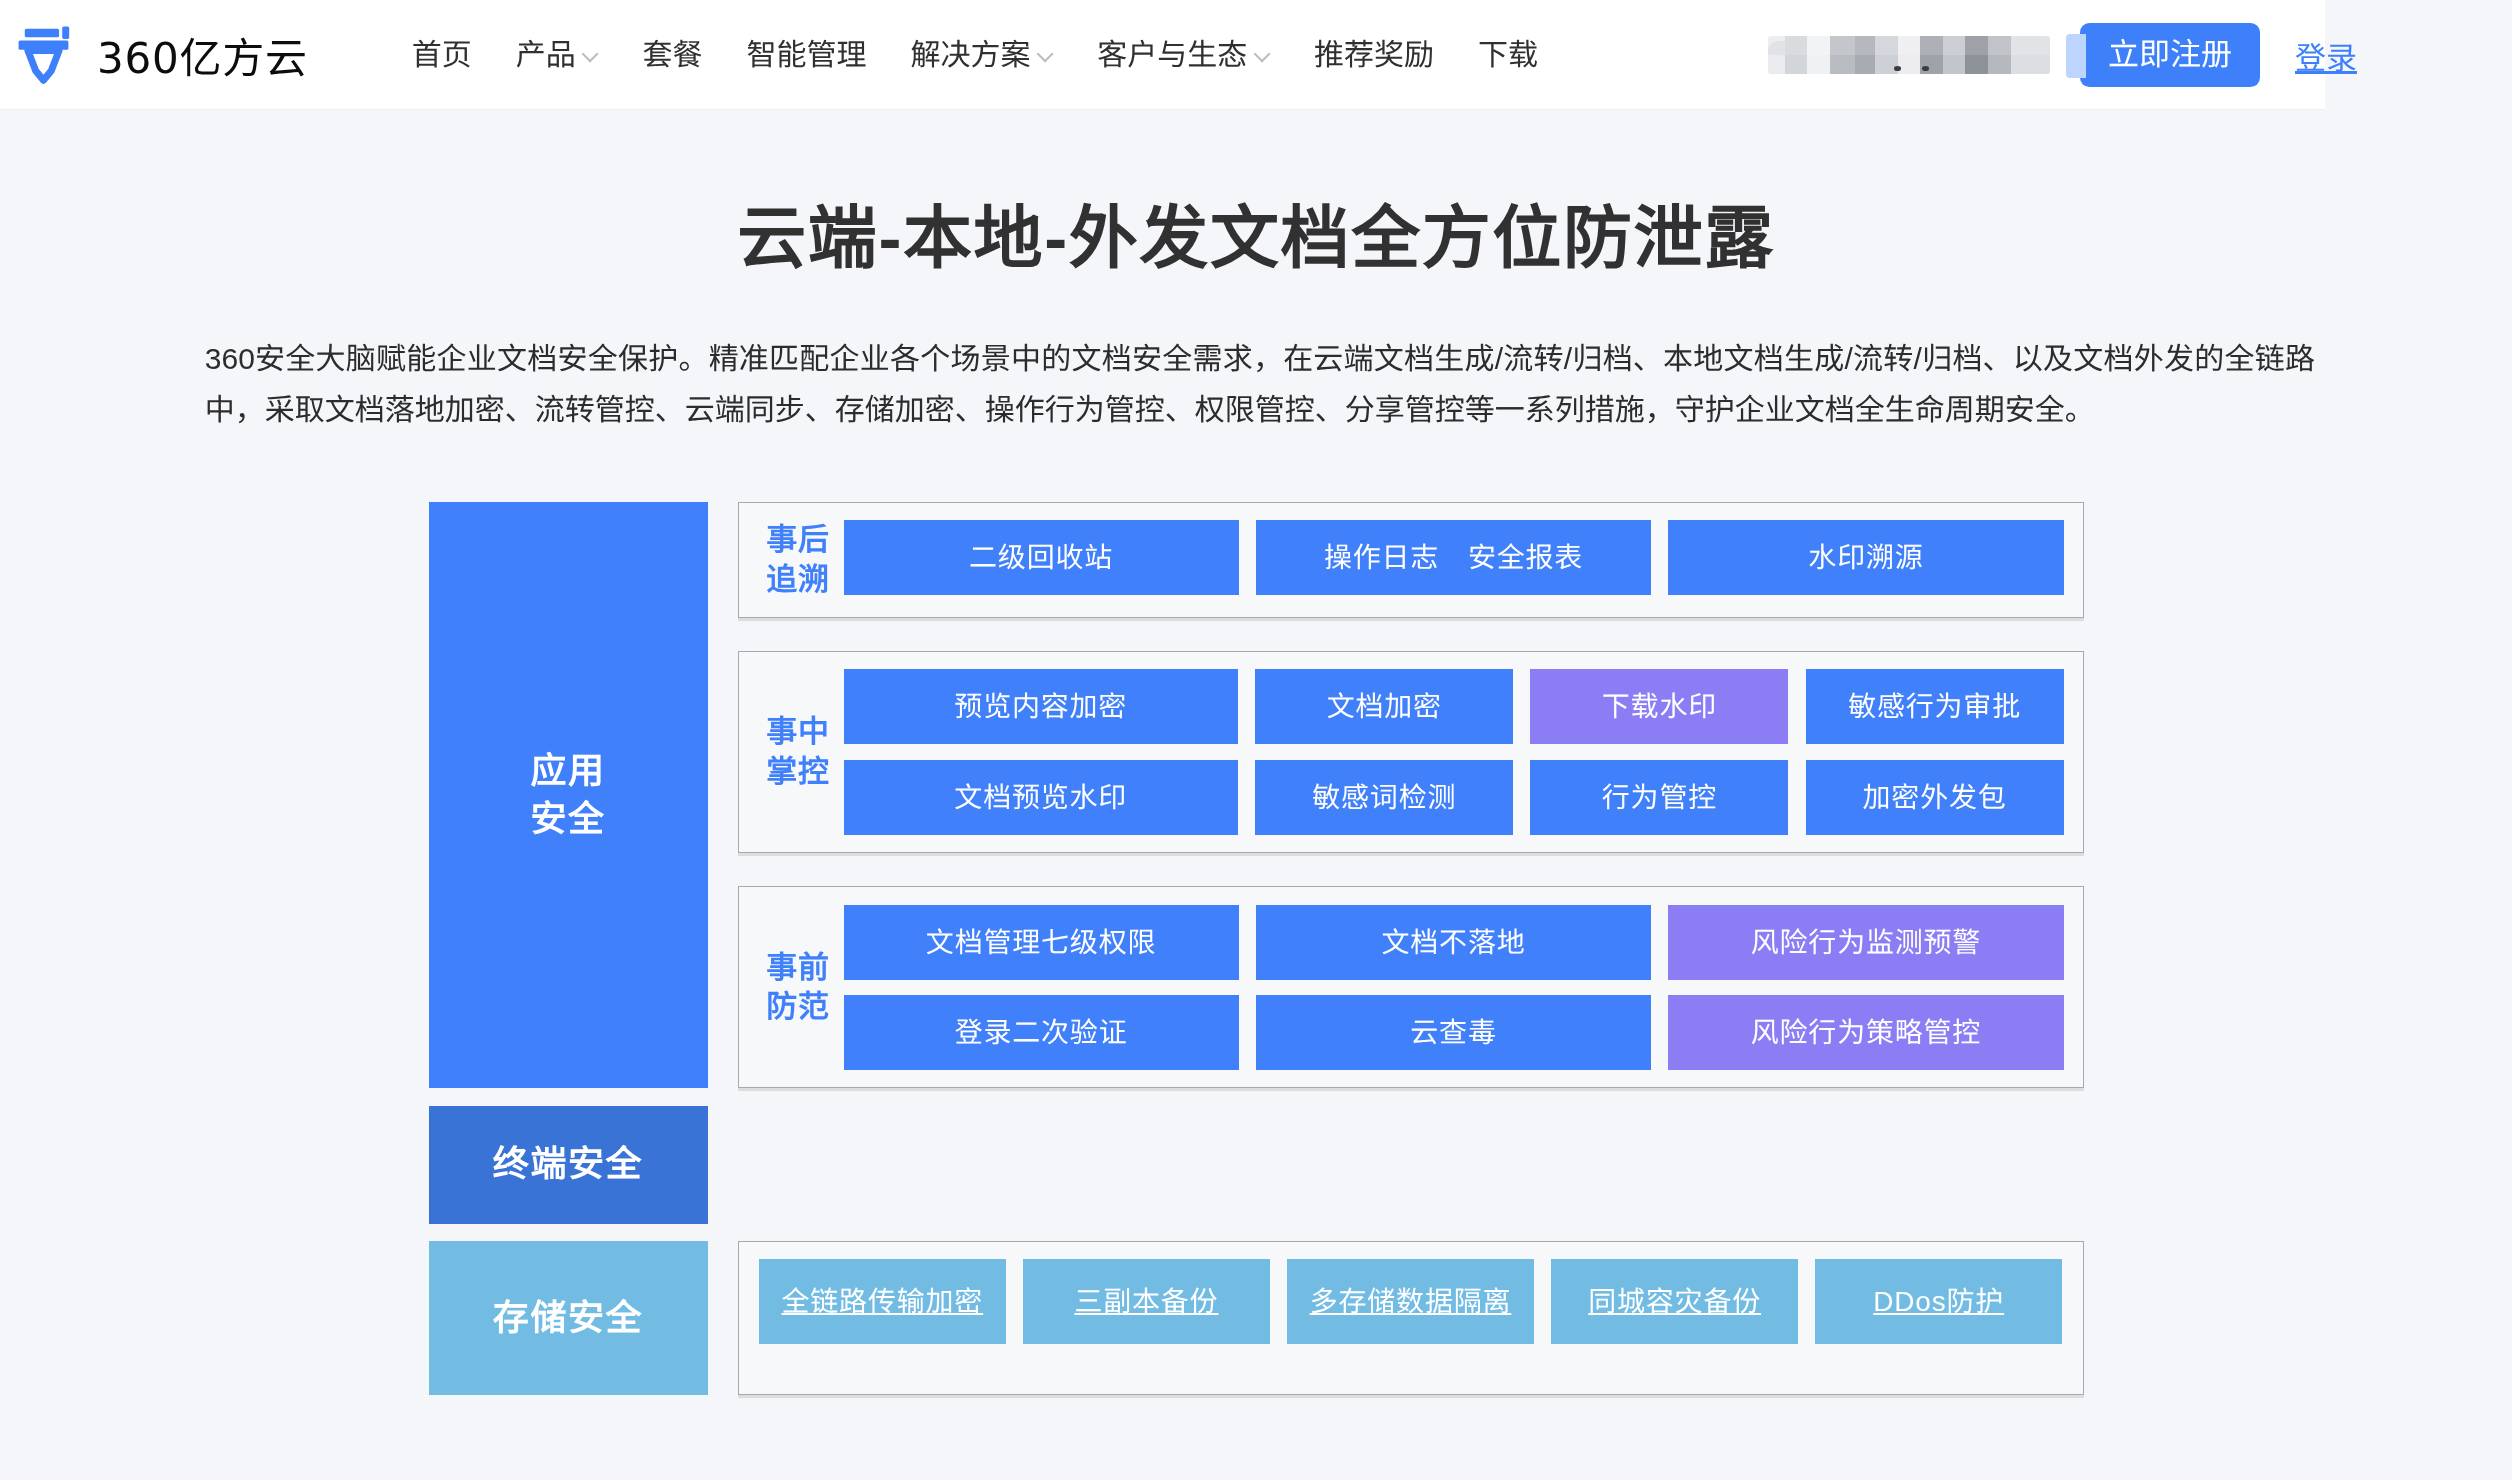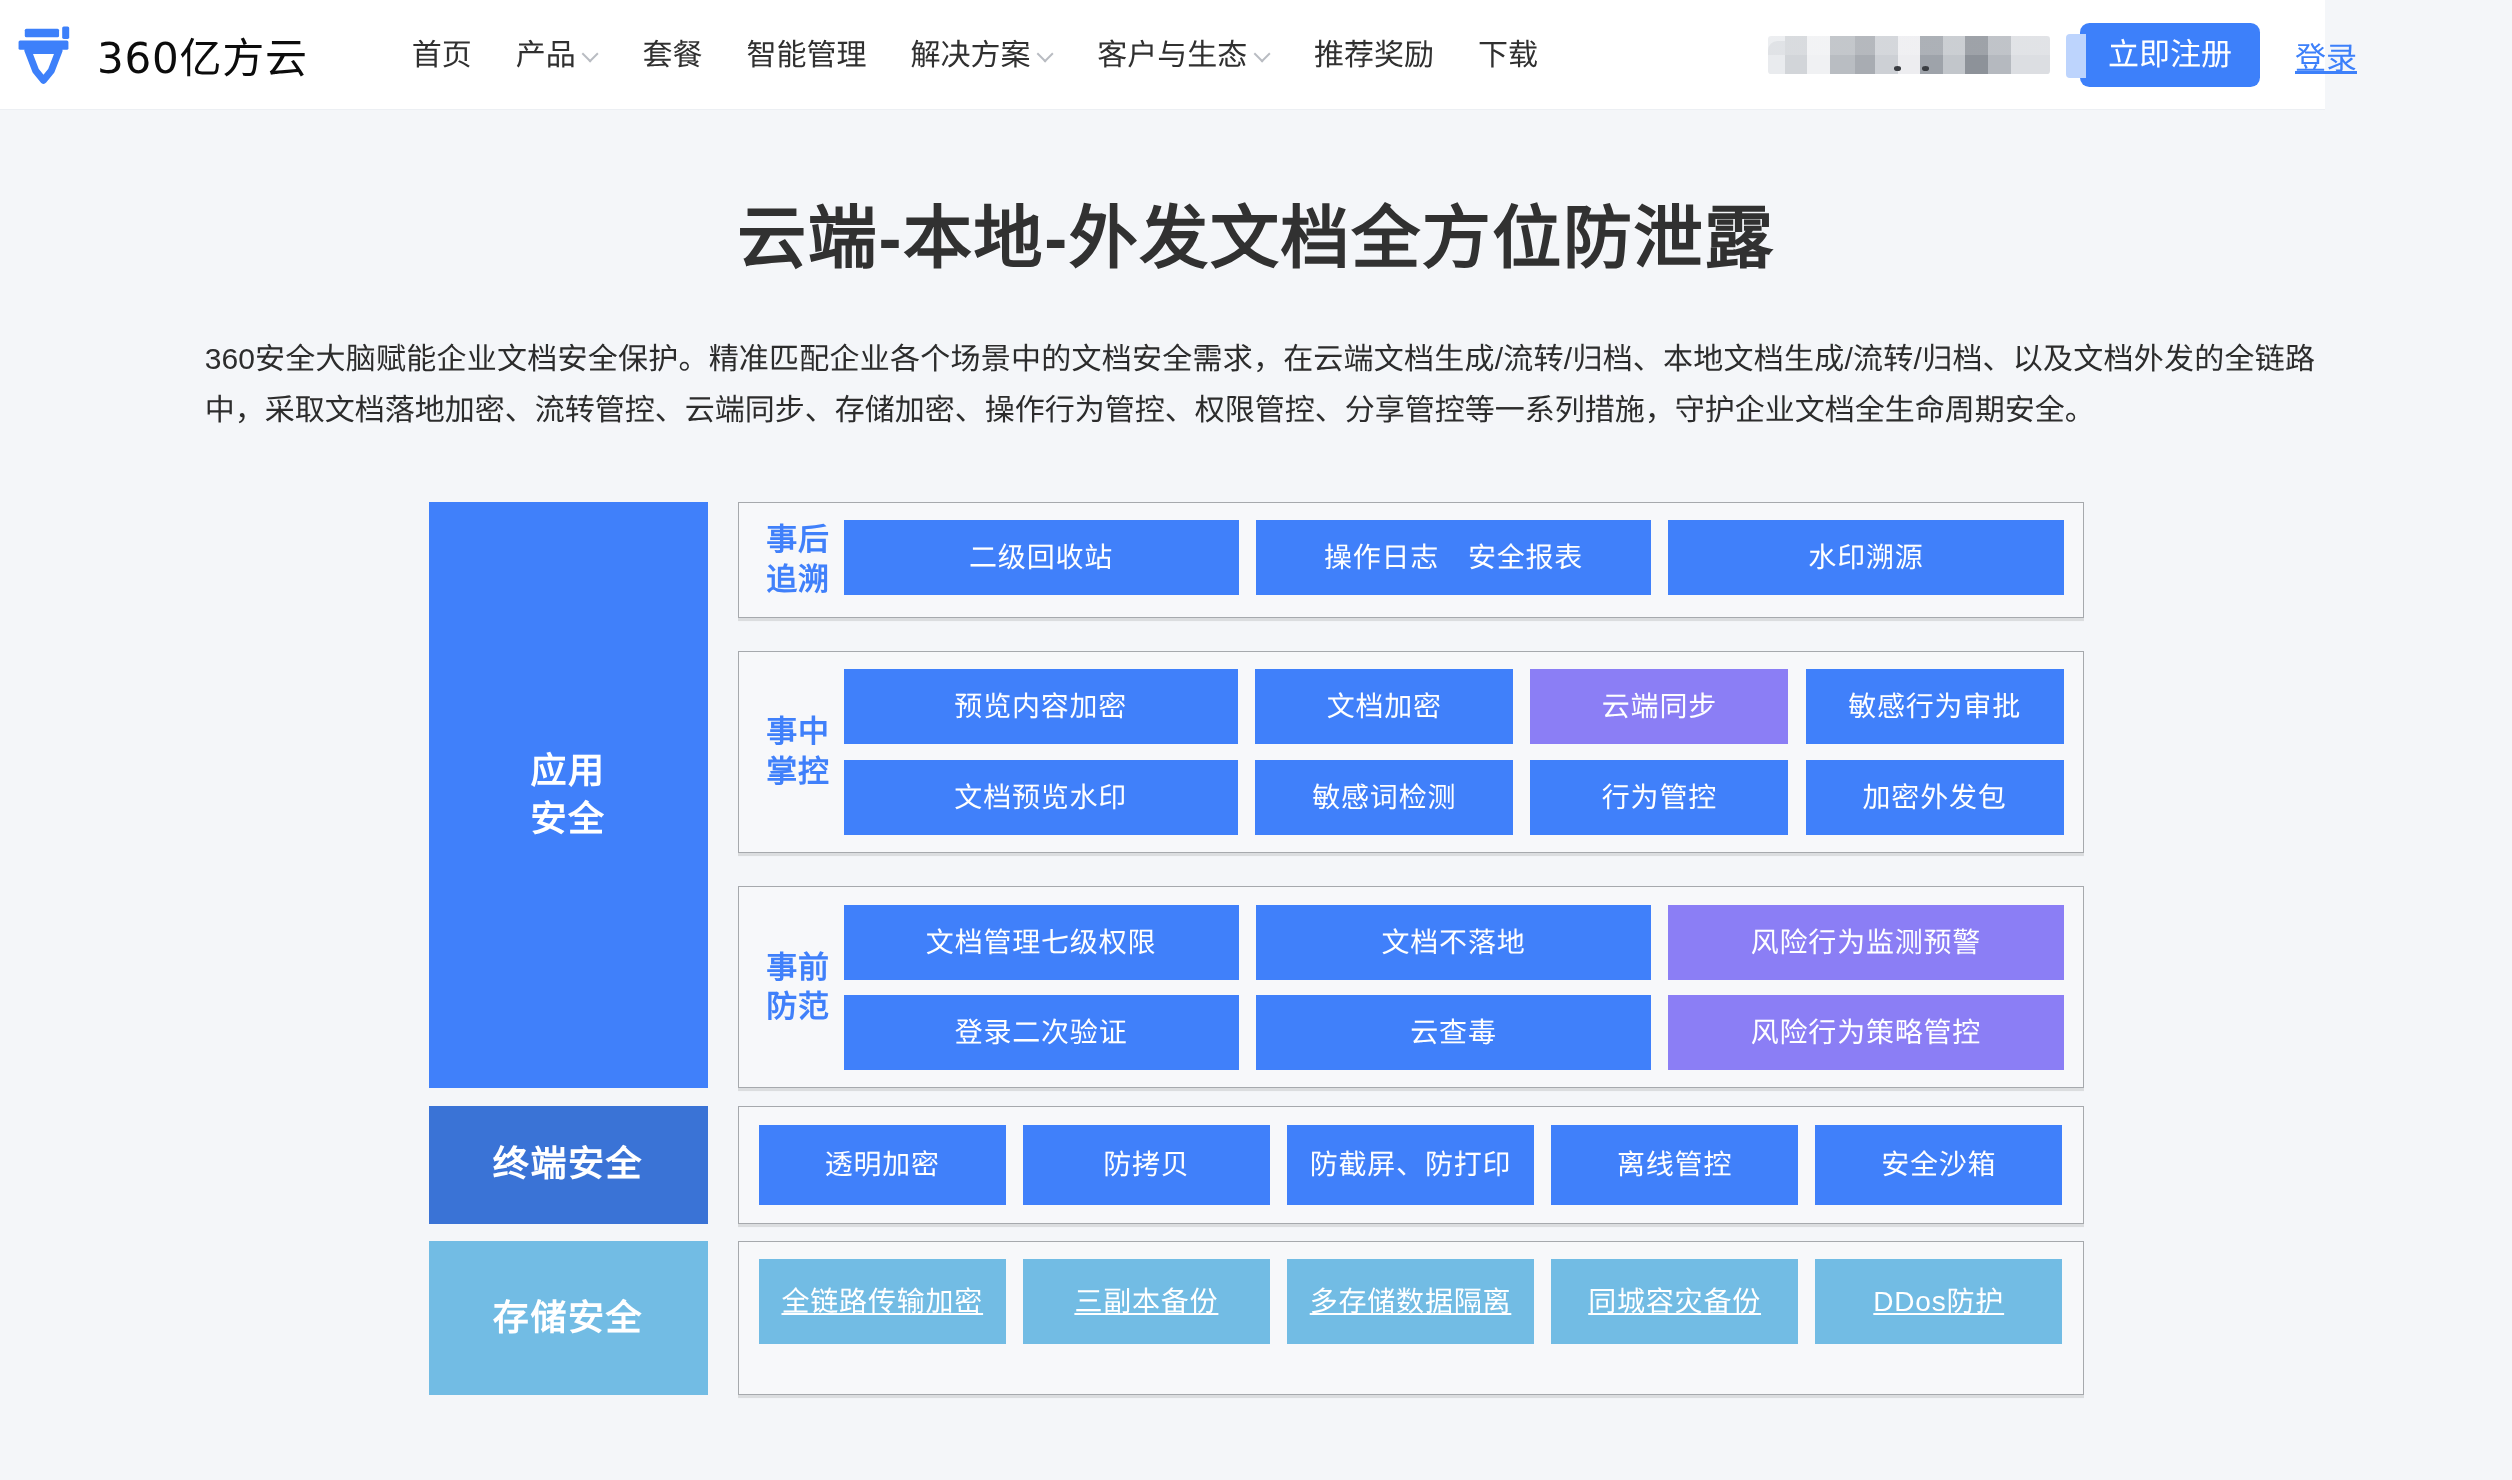--- a/index.html
+++ b/index.html
@@ -387,21 +387,21 @@
           <div class="stage-name">
             <span>
               <span>事中</span><br>
               <span>掌控</span>
             </span>
           </div>
           <div class="stage-grid">
             <div class="card-row">
               <div class="card blue w15">预览内容加密</div>
               <div class="card blue">文档加密</div>
-              <div class="card purple">云端同步</div>
+              <div class="card purple">下载水印</div>
               <div class="card blue">敏感行为审批</div>
             </div>
             <div class="card-row">
               <div class="card blue w15">文档预览水印</div>
               <div class="card blue">敏感词检测</div>
               <div class="card blue">行为管控</div>
               <div class="card blue">加密外发包</div>
             </div>
           </div>
         </div>
@@ -425,29 +425,20 @@
               <div class="card purple w2">风险行为策略管控</div>
             </div>
           </div>
         </div>
 
       </div>
     </div>
 
     <div class="layer-row row-endpoint">
       <div class="layer-label endpoint">终端安全</div>
-      <div class="flat-panel">
-        <div class="card-row">
-          <div class="card blue">透明加密</div>
-          <div class="card blue">防拷贝</div>
-          <div class="card blue">防截屏、防打印</div>
-          <div class="card blue">离线管控</div>
-          <div class="card blue">安全沙箱</div>
-        </div>
-      </div>
     </div>
 
     <div class="layer-row row-storage">
       <div class="layer-label storage">存储安全</div>
       <div class="flat-panel">
         <div class="card-row">
           <div class="card sky">全链路传输加密</div>
           <div class="card sky">三副本备份</div>
           <div class="card sky">多存储数据隔离</div>
           <div class="card sky">同城容灾备份</div>

